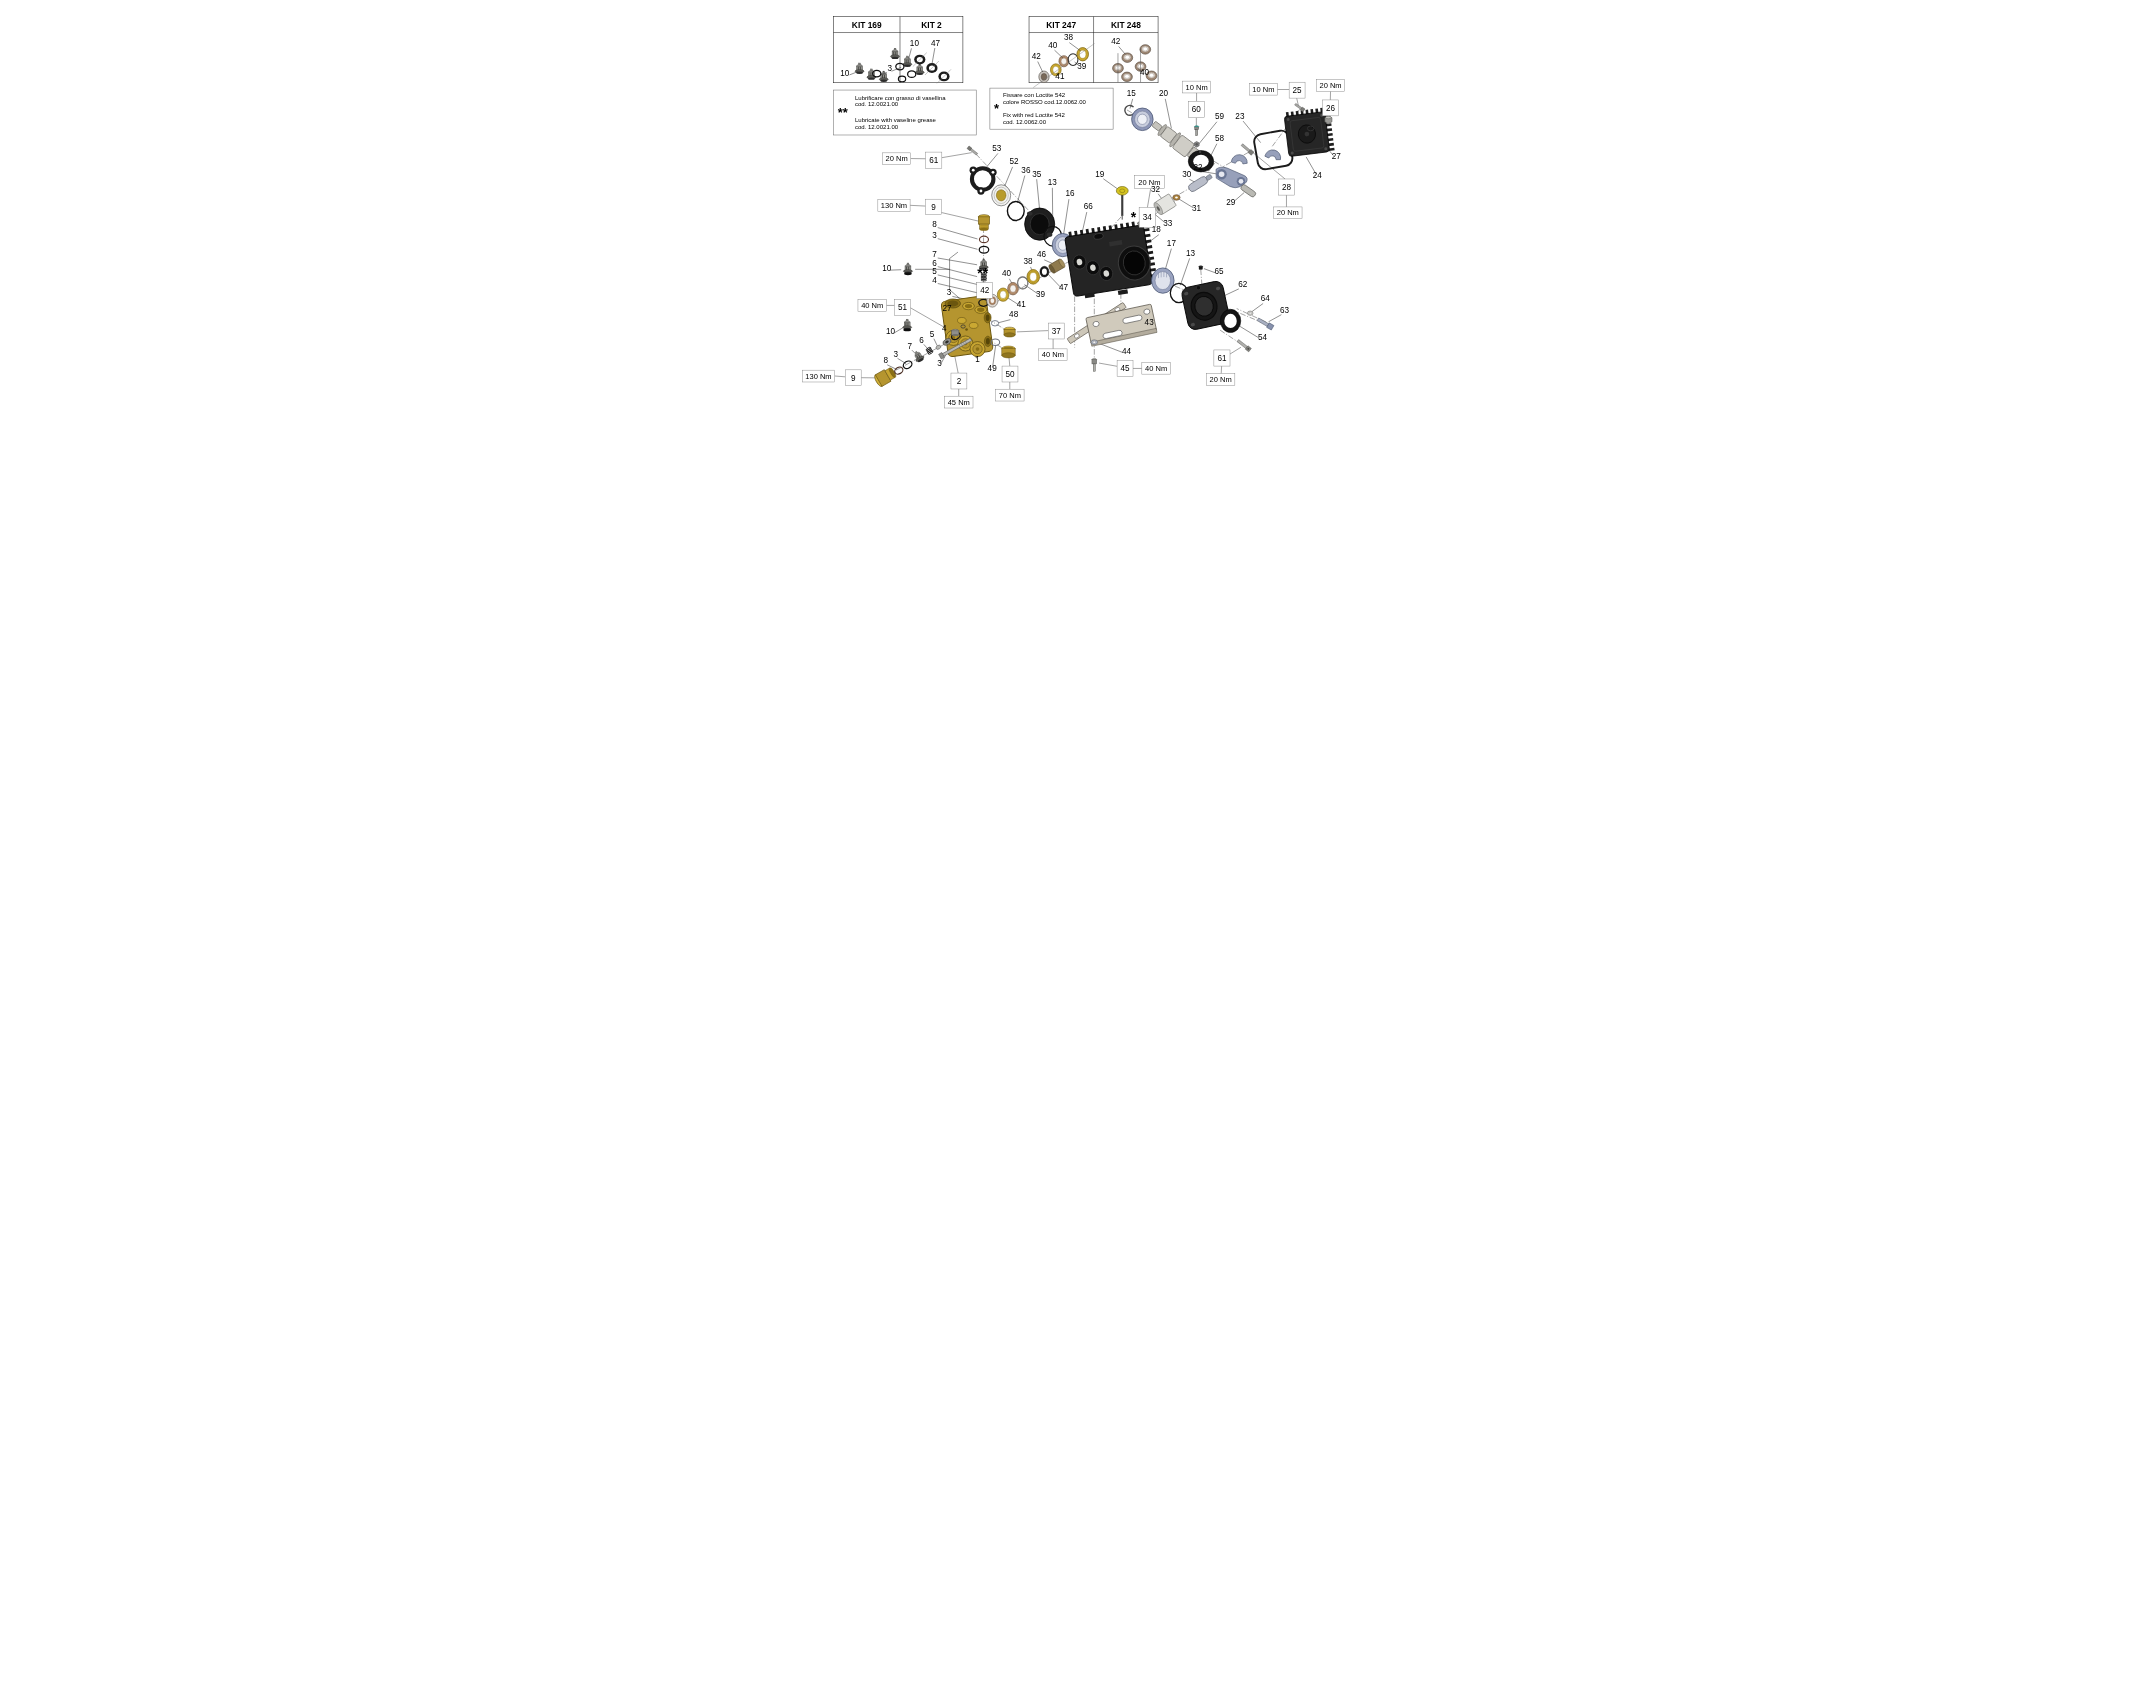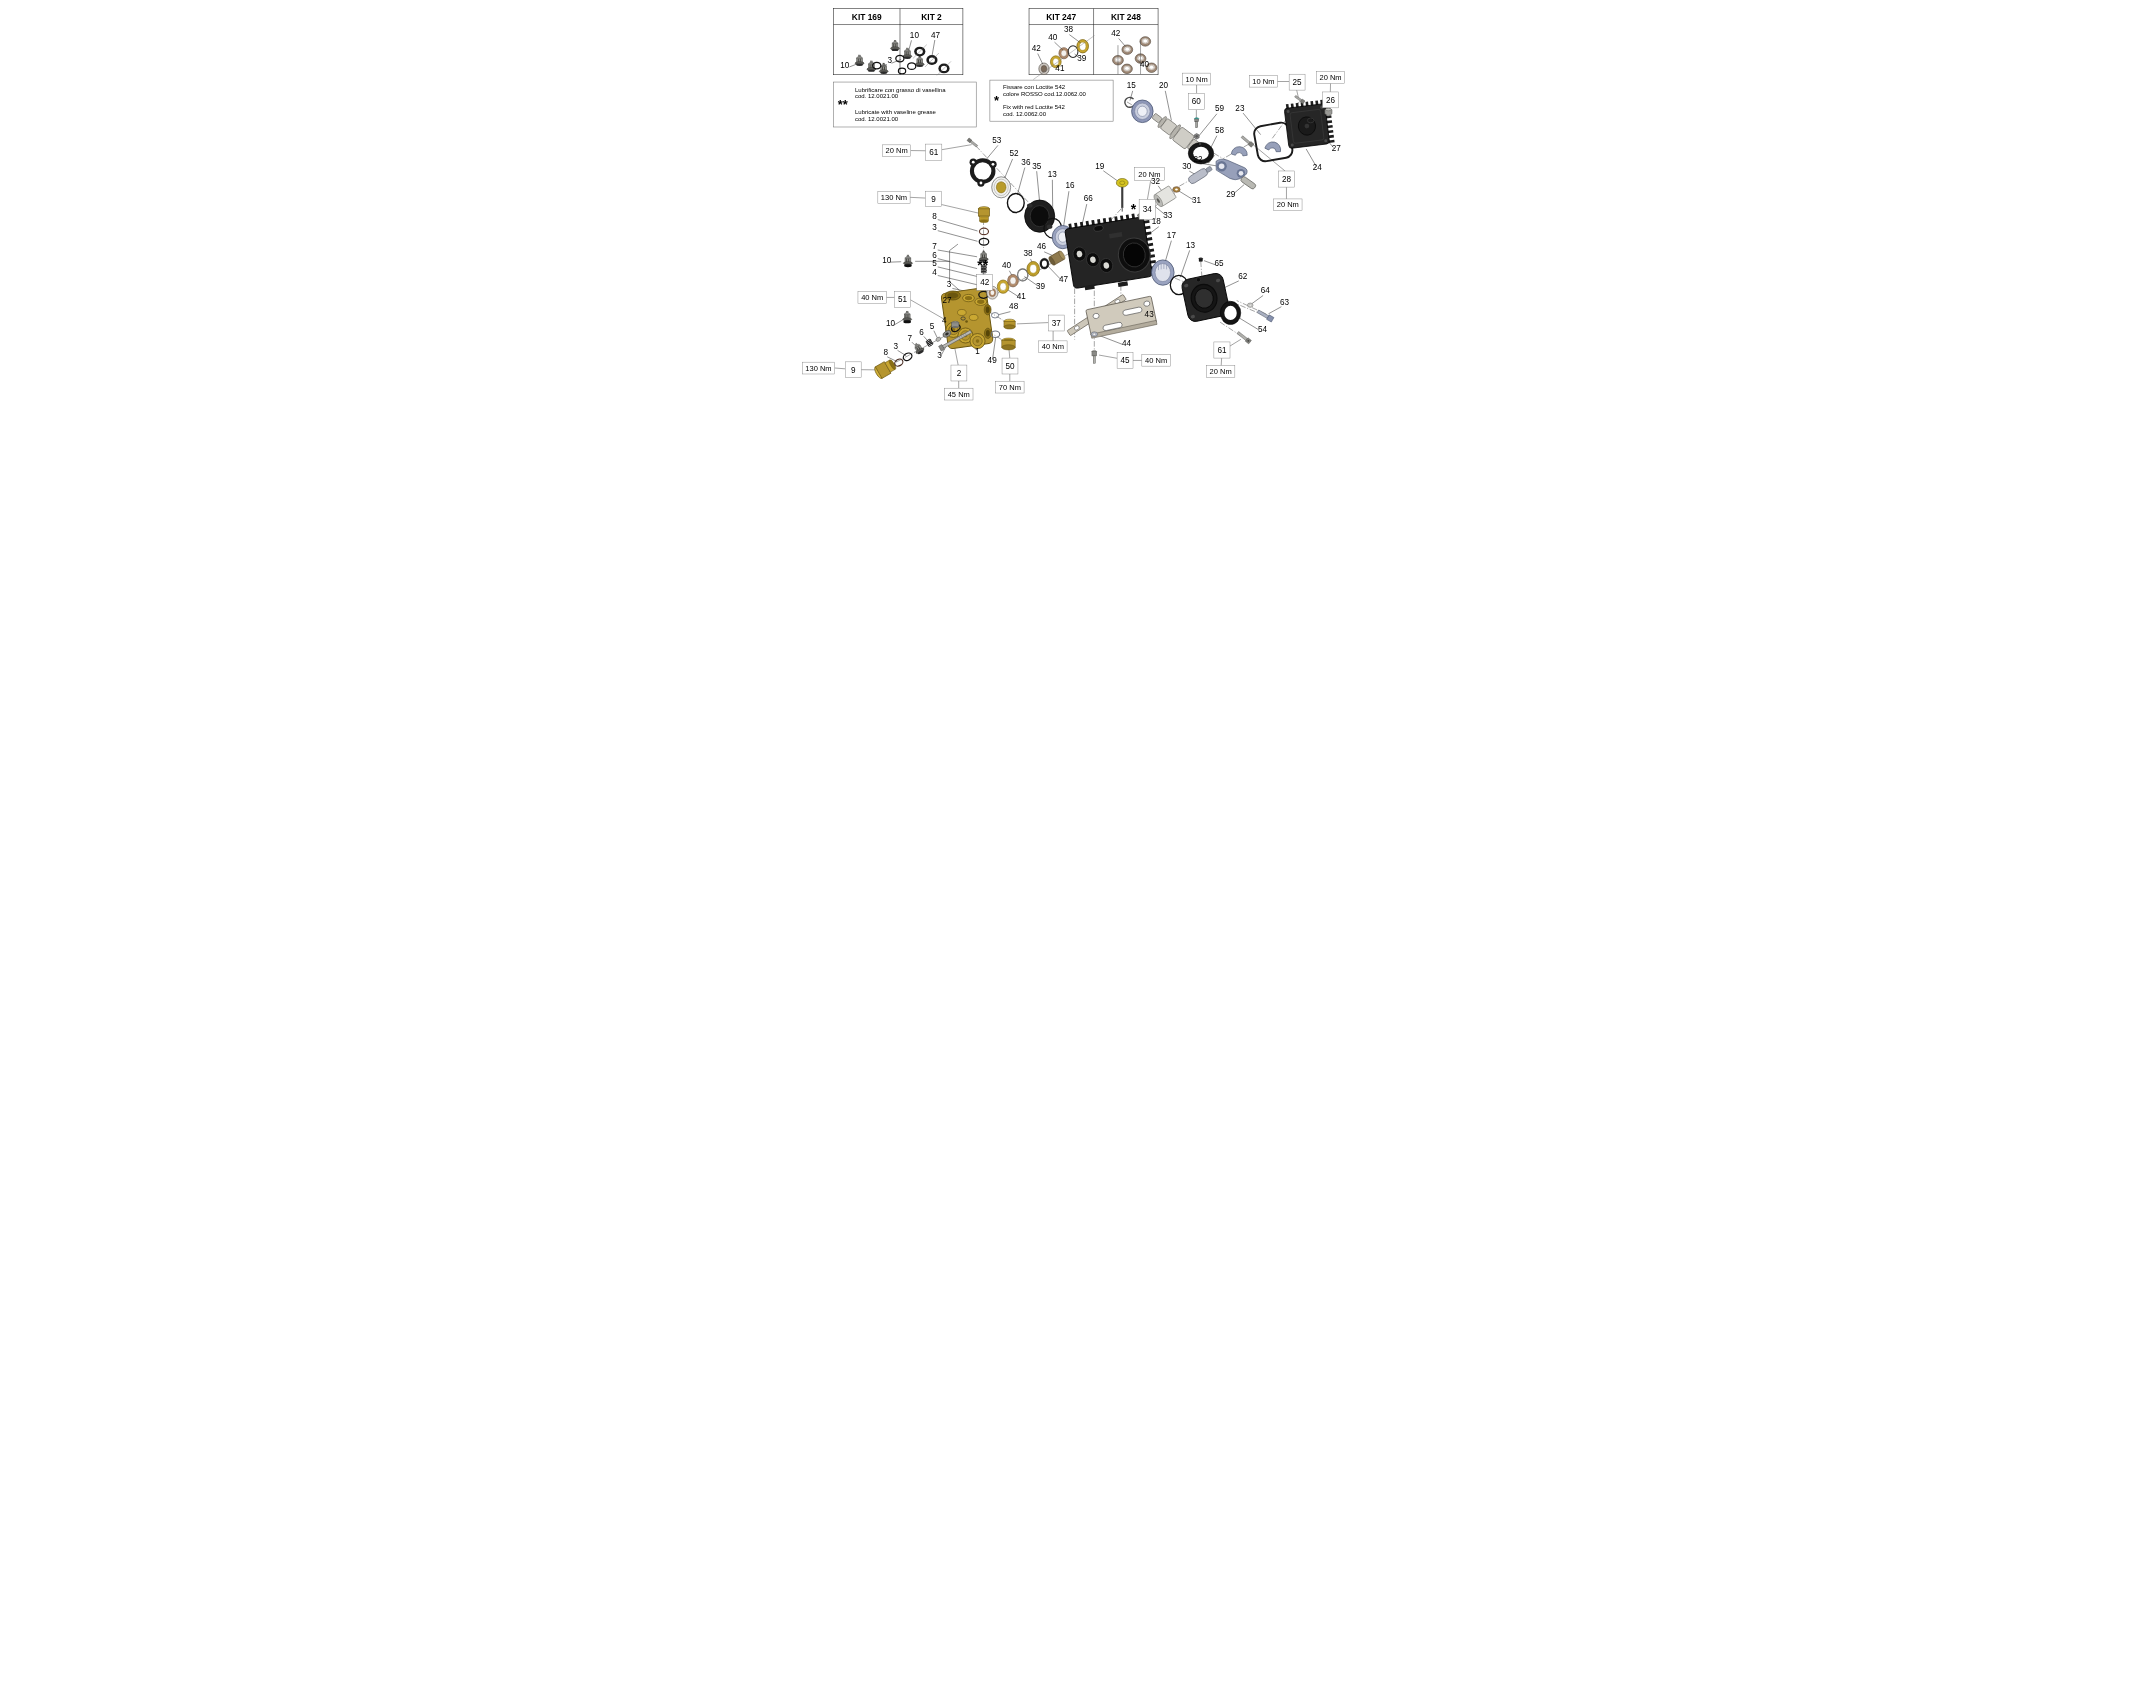--- a/index.html
+++ b/index.html
@@ -1,16 +1,16 @@
 <!DOCTYPE html>
 <html style="font-size:6.9px"><head>
 <meta charset="utf-8">
 <style>
   html,body{margin:0;padding:0;background:#ffffff;}
-  .stage{width:604px;margin:0 auto;}
+  .stage{width:604px;margin:8px auto;}
   svg{width:100%;height:auto;display:block;background:#fff;}
   text{font-family:"Liberation Sans","DejaVu Sans",sans-serif;fill:#000;}
   .callout{font-size:76px;text-anchor:middle;}
   .sym{font-size:130px;font-weight:bold;text-anchor:middle;}
   .kit-title{font-size:78px;font-weight:bold;text-anchor:middle;}
   .note-line{font-size:56px;text-anchor:start;}
   .note-sym{font-size:120px;font-weight:bold;text-anchor:middle;}
   .torque-text{font-size:70px;text-anchor:middle;}
   .boxnum-text{font-size:76px;text-anchor:middle;}
   .panel{fill:#ffffff;stroke:#1a1a1a;stroke-width:5;}

